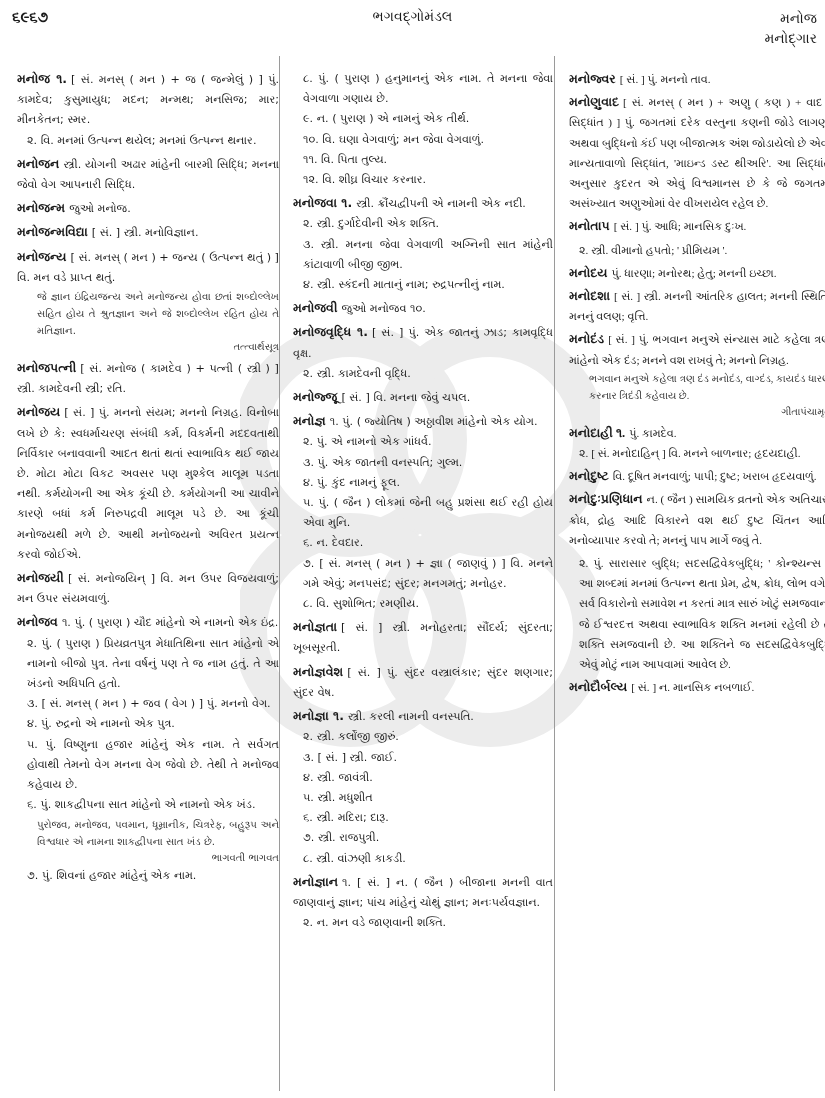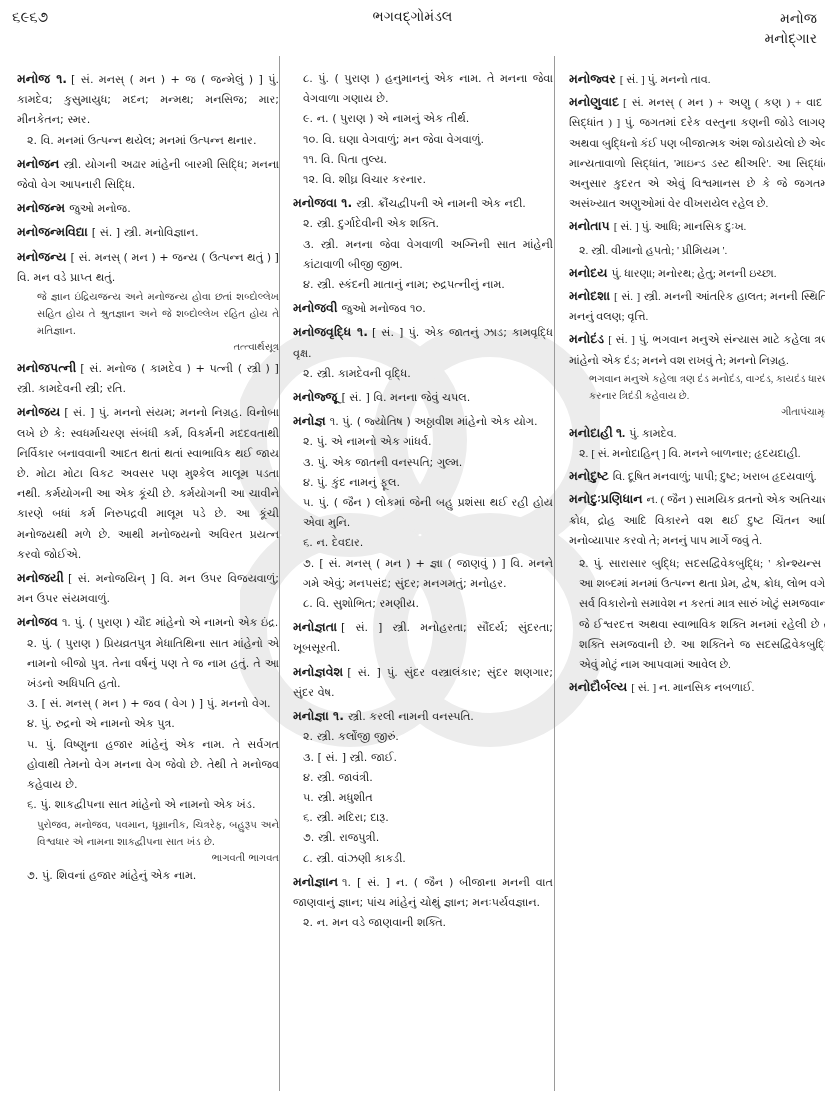--- a/index.html
+++ b/index.html
@@ -1,21 +1,21 @@
 <!DOCTYPE html>
 <html><head>
 <meta charset="utf-8">
 <style>
   html, body { margin:0; padding:0; background:#ffffff; }
   body { width:825px; height:1098px; position:relative; overflow:hidden;
          font-family:"DejaVu Sans", sans-serif; color:#1a1a1a; }
   .watermark { position:absolute; left:240px; top:330px; width:360px; height:420px; pointer-events:none; }
   .watermark svg { width:100%; height:100%; }
   .header { position:absolute; top:0; left:0; width:825px; height:56px; }
-  .page-num { position:absolute; left:12px; top:8px; font-size:15px; font-weight:normal; }
+  .page-num { position:absolute; left:12px; top:8px; font-size:15px; font-weight:bold; }
   .book-title { position:absolute; left:0; right:0; top:8px; text-align:center; font-size:14px; }
   .guide { position:absolute; right:8px; top:8px; text-align:right; font-size:14px; font-weight:normal; line-height:20px; }
   .cols { position:absolute; top:56px; left:10px; width:810px; height:1040px; }
   .col { position:absolute; top:13px; height:1035px; overflow:hidden; font-size:11.2px; line-height:20.2px;margin-left:7px; }
   .col1 { left:0; width:262px; }
   .col2 { left:276px; width:260px; }
   .col3 { left:552px; width:262px;font-family:Liberation Serif, serif; }
   .divider { position:absolute; top:0; width:1px; height:1035px; background:#9a9a9a; }
   .d1 { left:269px; } .d2 { left:544px; }
   .entry { margin:0 0 3px 0; text-align:justify; }

